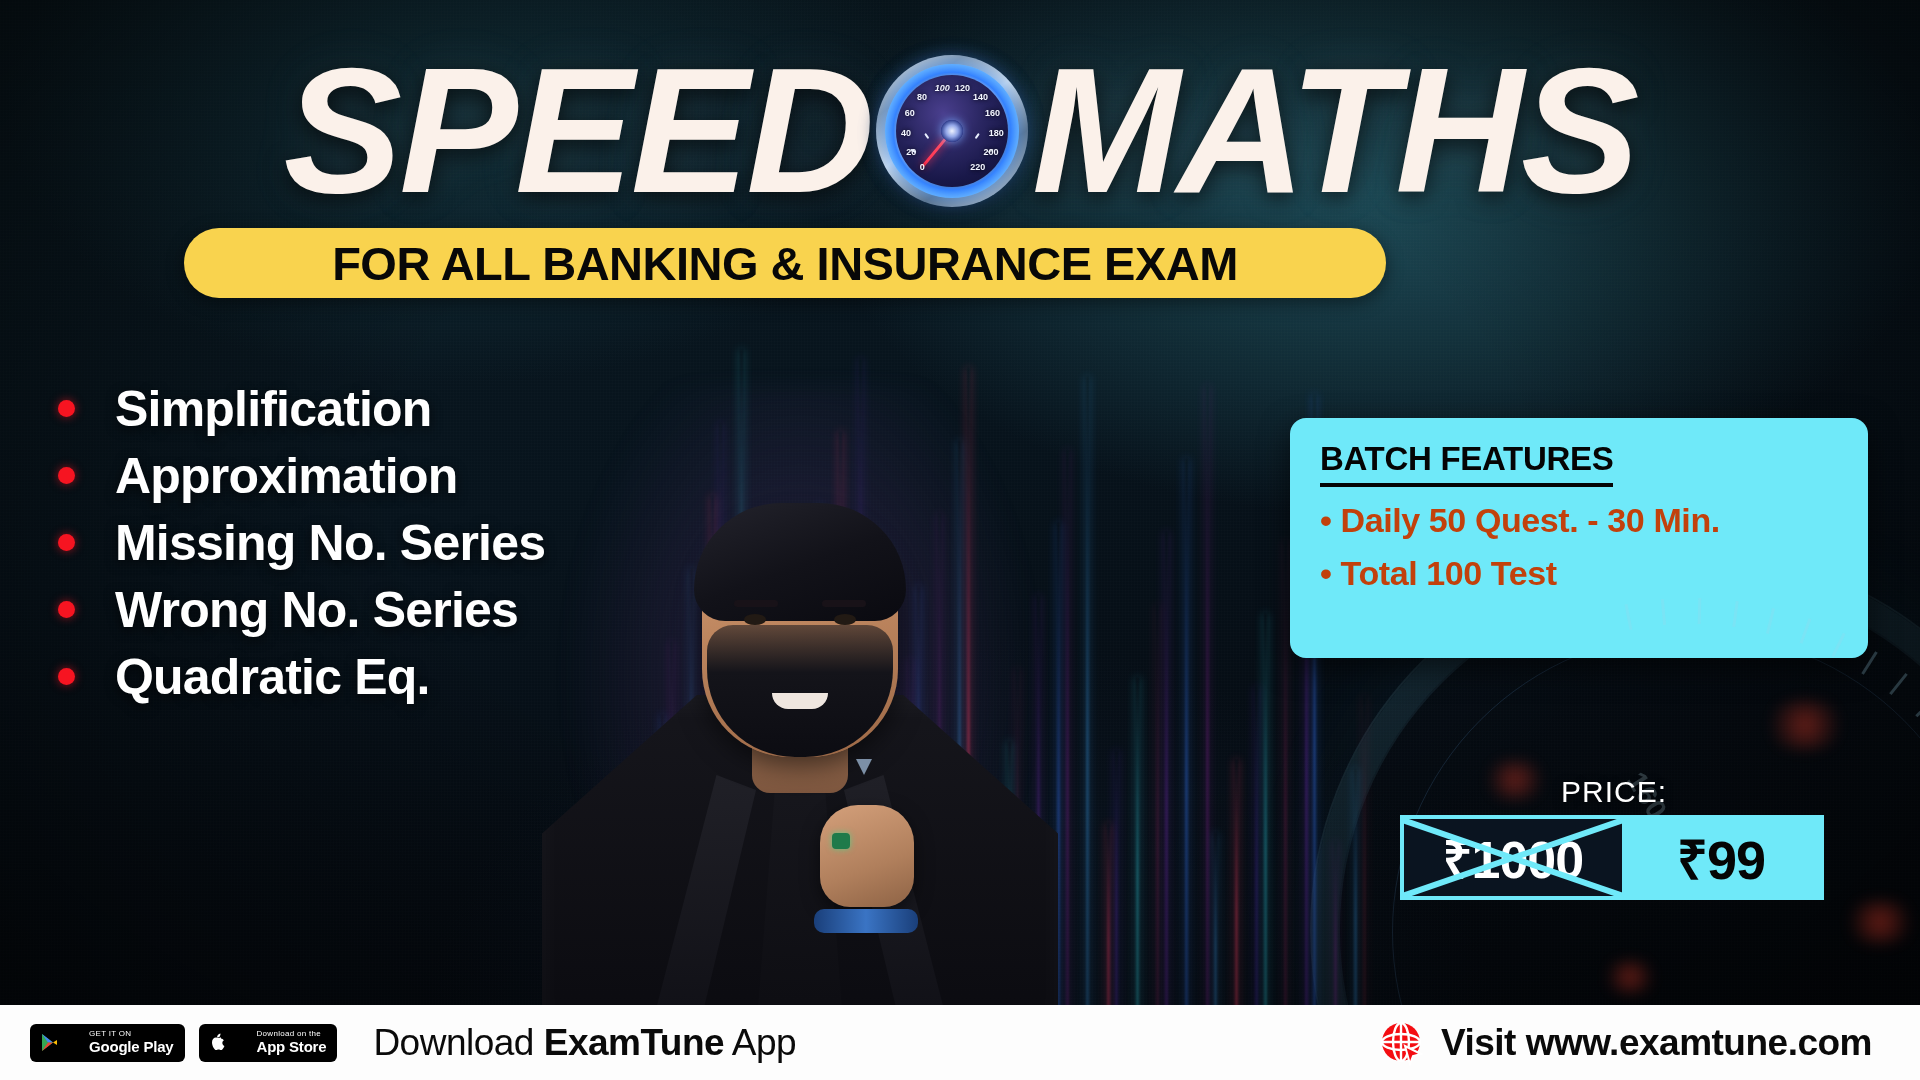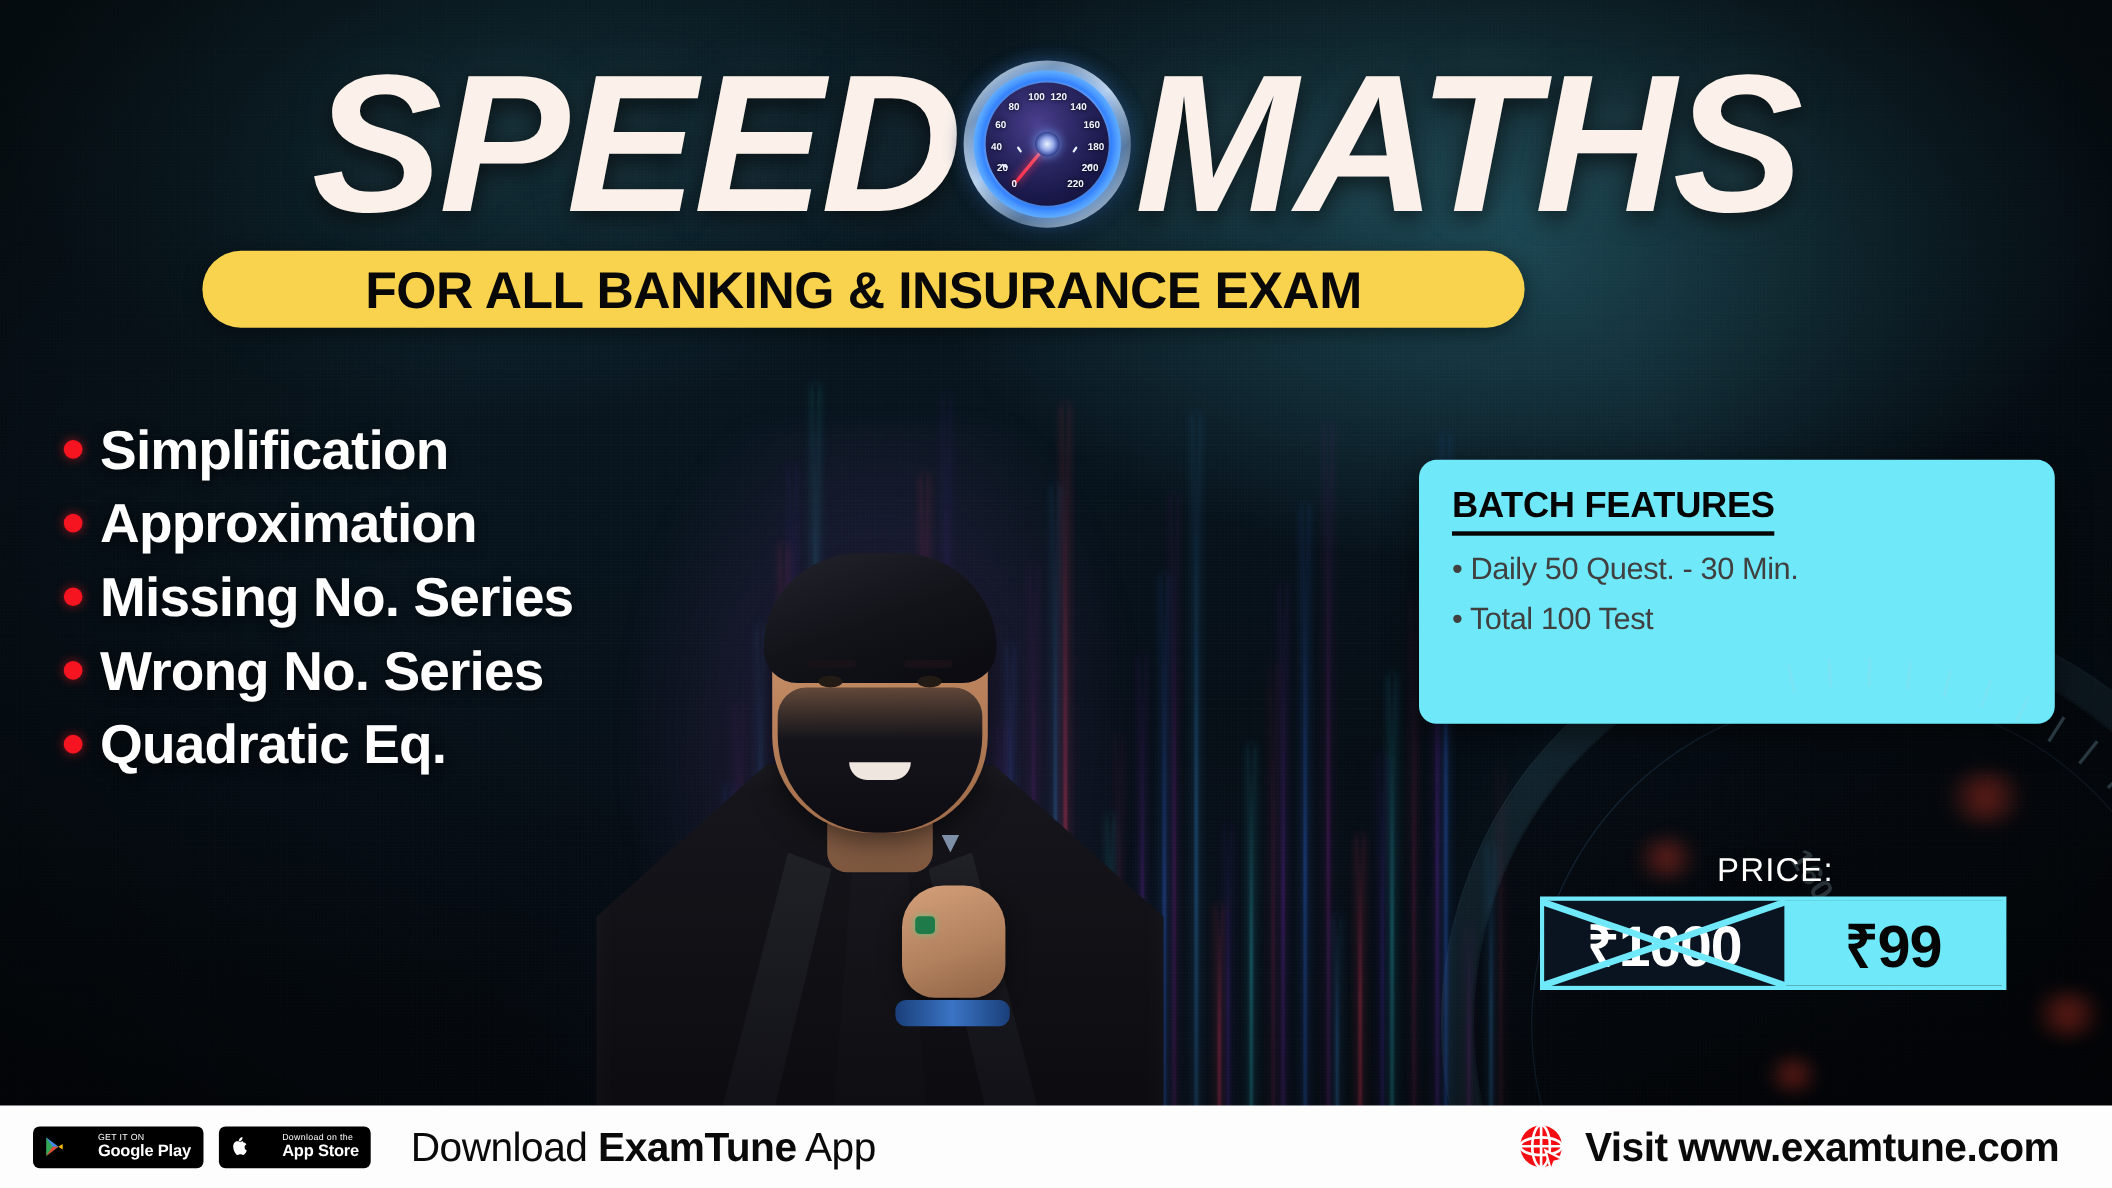--- a/index.html
+++ b/index.html
@@ -149,21 +149,21 @@
     box-shadow:0 4px 18px rgba(0,0,0,.45);
   }
   .subtitle-text {
     color:#080808; font-size:47px; font-weight:800; letter-spacing:-.5px;
     white-space:nowrap;
   }
 
   
   .topics { position:absolute; left:58px; top:375px; width:620px; }
   .topic {
-    display:flex; align-items:center; gap:16px;
+    display:flex; align-items:center; gap:40px;
     height:67px;
   }
   .topic-dot {
     width:17px; height:17px; flex:0 0 17px;
     border-radius:50%; background:#F61421;
     box-shadow:0 0 10px rgba(246,20,33,.6);
   }
   .topic-label {
     color:#ffffff; font-size:50px; font-weight:800; letter-spacing:-.8px;
     white-space:nowrap;
@@ -265,21 +265,21 @@
     box-shadow:0 10px 30px rgba(0,0,0,.55);
   }
   .features-title {
     color:#050505; font-size:33px; font-weight:800; letter-spacing:-.3px;
     display:inline-block;
     border-bottom:4px solid #050505;
     padding-bottom:5px;
   }
   .features-list { margin-top:14px; }
   .feature-item {
-    color:#404040; font-size:28px; font-weight:400; letter-spacing:-.4px;
+    color:#c2410c; font-size:34px; font-weight:700; letter-spacing:-.4px;
     margin-bottom:14px; white-space:nowrap;
   }
 
   
   .price-wrap { position:absolute; left:1400px; top:775px; width:460px; }
   .price-label {
     color:#ffffff; font-size:30px; font-weight:400; letter-spacing:1px;
     text-align:center; width:340px; margin-left:44px;
     text-shadow:0 2px 10px rgba(0,0,0,.7);
   }
@@ -412,21 +412,21 @@
       <span class="gauge-face">
         <span class="gauge-needle" style="transform: translate(-50%, -100%) rotate(579.545deg);"></span>
       <span class="gauge-tick" style="transform: translate(-50%, -100%) rotate(395deg);"></span>
           <span class="gauge-num" style="left: 23.7626px; top: 87.0427px;">0</span>
           <span class="gauge-tick" style="transform: translate(-50%, -100%) rotate(421.364deg);"></span>
           <span class="gauge-num" style="left: 10.3821px; top: 72.087px;">20</span>
           <span class="gauge-tick" style="transform: translate(-50%, -100%) rotate(447.727deg);"></span>
           <span class="gauge-num" style="left: 5.03461px; top: 52.7449px;">40</span>
           <span class="gauge-num" style="left: 8.83245px; top: 33.0398px;">60</span>
           <span class="gauge-num" style="left: 20.9856px; top: 17.0707px;">80</span>
-          <span class="gauge-num" style="left: 38.9662px; top: 8.15934px;">100</span>
+          <span class="gauge-num" style="left: 38.9662px; top: 8.15934px; font-style: italic;">100</span>
           <span class="gauge-num" style="left: 59.0338px; top: 8.15934px;">120</span>
           <span class="gauge-num" style="left: 77.0144px; top: 17.0707px;">140</span>
           <span class="gauge-num" style="left: 89.1676px; top: 33.0398px;">160</span>
           <span class="gauge-tick" style="transform: translate(-50%, -100%) rotate(632.273deg);"></span>
           <span class="gauge-num" style="left: 92.9654px; top: 52.7449px;">180</span>
           <span class="gauge-tick" style="transform: translate(-50%, -100%) rotate(658.636deg);"></span>
           <span class="gauge-num" style="left: 87.6179px; top: 72.087px;">200</span>
           <span class="gauge-tick" style="transform: translate(-50%, -100%) rotate(685deg);"></span>
           <span class="gauge-num" style="left: 74.2374px; top: 87.0427px;">220</span>
         </span>

